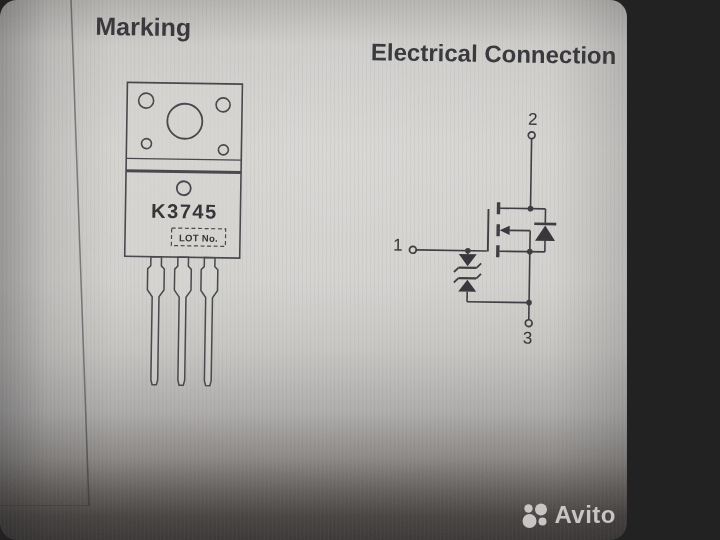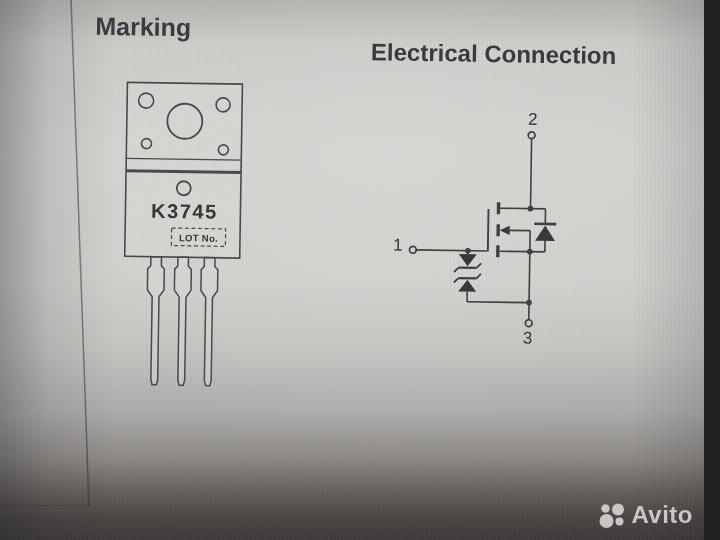--- a/index.html
+++ b/index.html
@@ -1,24 +1,25 @@
 <!DOCTYPE html>
 <html><head>
 <meta charset="utf-8">
 <style>
   html,body{margin:0;padding:0;background:#222;}
   .photo{
-    position:relative;width:704px;height:540px;overflow:hidden;
+    position:relative;width:627px;height:540px;overflow:hidden;
     font-family:"Liberation Sans",sans-serif;
     background:
       repeating-linear-gradient(90deg, rgba(255,255,255,.025) 0 1px, rgba(0,0,0,0) 1px 2px, rgba(0,0,0,.03) 2px 3px, rgba(0,0,0,0) 3px 4px),
       radial-gradient(ellipse at 55% 28%, rgba(255,255,255,.10), rgba(255,255,255,0) 62%),
       linear-gradient(to right, rgba(25,25,28,.32) 0, rgba(25,25,28,.10) 48px, rgba(0,0,0,0) 115px),
       linear-gradient(to left, rgba(25,25,28,.15) 0, rgba(0,0,0,0) 75px),
       linear-gradient(to bottom, #b2b1ae 0, #cdccc9 45px, #d5d4d1 150px, #d2d1ce 280px, #c5c4c1 350px, #adabaa 412px, #8a8784 458px, #615d5a 492px, #474341 516px, #3a3736 540px);
+    border-radius: 17px;
   }
   .content{position:absolute;inset:0;transform:rotate(0.9deg);transform-origin:360px 240px;}
   .heading{position:absolute;font-weight:bold;color:#35353a;}
   .heading-marking{left:92px;top:16px;font-size:25px;}
   .heading-electrical{left:368px;top:38px;font-size:24px;}
   .diagram{position:absolute;left:0;top:0;}
   .diagram text{font-family:"Liberation Sans",sans-serif;fill:#313134;stroke:none;}
   .part-no{font-size:20px;font-weight:bold;letter-spacing:1.5px;}
   .lot-no{font-size:9.5px;font-weight:bold;letter-spacing:.3px;}
   .pin-label{font-size:17px;}

